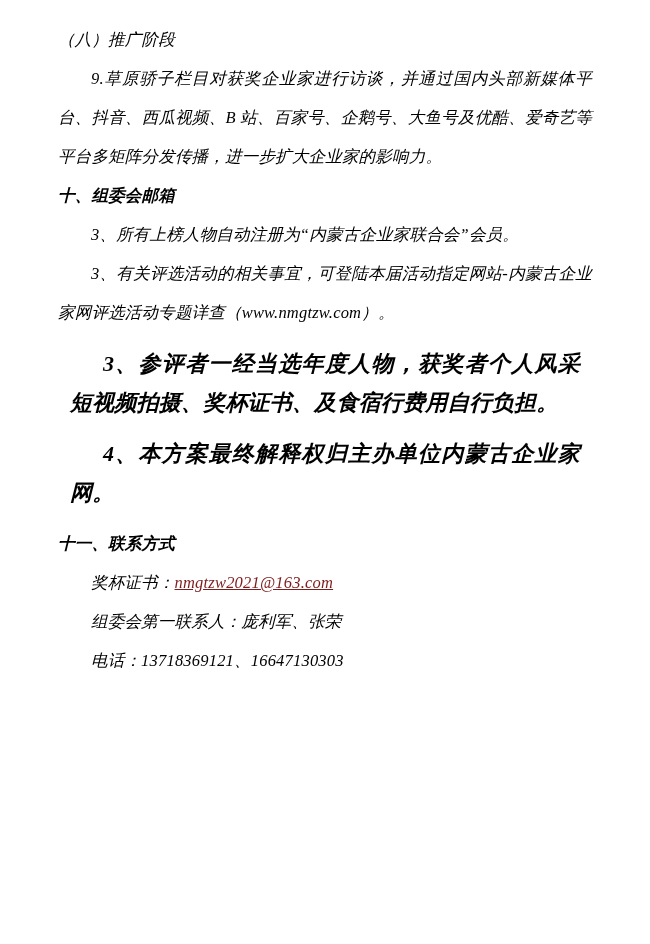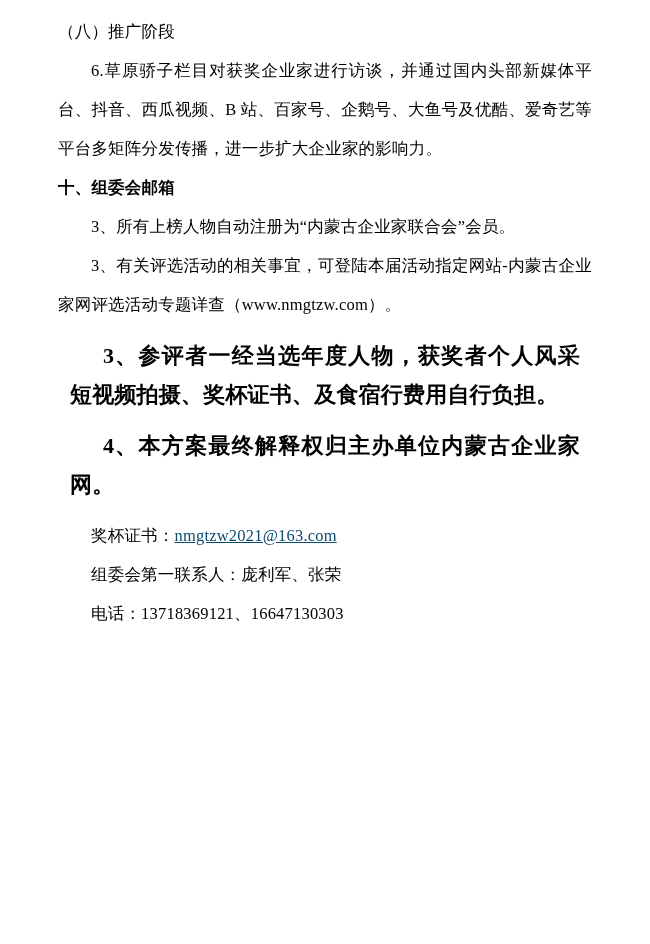--- a/index.html
+++ b/index.html
@@ -11,22 +11,23 @@
     width: 650px;
     height: 944px;
     font-family: "Liberation Serif", "DejaVu Serif", serif;
     color: #000000;
     overflow: hidden;
   }
   .page {
     position: relative;
     width: 650px;
     height: 944px;
-    padding: 12px 58px 0 58px;
+    padding: 20px 58px 0 58px;
     box-sizing: border-box;
+    font-style: italic;
   }
   .para {
     font-size: 16.5px;
     line-height: 39px;
     text-align: justify;
     text-justify: inter-ideograph;
     margin: 0;
     letter-spacing: 0.2px;
   }
   .indent {
@@ -50,40 +51,41 @@
     letter-spacing: 0.2px;
   }
   .contact-line {
     font-size: 16.5px;
     line-height: 39px;
     margin: 0;
     text-indent: 33px;
     letter-spacing: 0.2px;
   }
   .maillink {
-    color: #0c4a6e;
+    color: #7f1d1d;
     text-decoration: underline;
   }
 </style>
 </head>
 <body>
 
 <div class="page">
 
   <p class="heading" style="font-weight:normal;">（八）推广阶段</p>
 
-  <p class="para indent">6.草原骄子栏目对获奖企业家进行访谈，并通过国内头部新媒体平台、抖音、西瓜视频、B 站、百家号、企鹅号、大鱼号及优酷、爱奇艺等平台多矩阵分发传播，进一步扩大企业家的影响力。</p>
+  <p class="para indent">9.草原骄子栏目对获奖企业家进行访谈，并通过国内头部新媒体平台、抖音、西瓜视频、B 站、百家号、企鹅号、大鱼号及优酷、爱奇艺等平台多矩阵分发传播，进一步扩大企业家的影响力。</p>
 
   <p class="heading">十、组委会邮箱</p>
 
   <p class="para indent">3、所有上榜人物自动注册为“内蒙古企业家联合会”会员。</p>
   <p class="para indent">3、有关评选活动的相关事宜，可登陆本届活动指定网站-内蒙古企业家网评选活动专题详查（www.nmgtzw.com）。</p>
   <p class="bold-para">3、参评者一经当选年度人物，获奖者个人风采短视频拍摄、奖杯证书、及食宿行费用自行负担。</p>
   <p class="bold-para">4、本方案最终解释权归主办单位内蒙古企业家网。</p>
 
+  <p class="heading">十一、联系方式</p>
 
   <p class="contact-line">
     <span>奖杯证书：</span><a class="maillink" href="#">nmgtzw2021@163.com</a>
   </p>
   <p class="contact-line">组委会第一联系人：庞利军、张荣</p>
   <p class="contact-line">电话：13718369121、16647130303</p>
 
 </div>
 
 </body></html>

